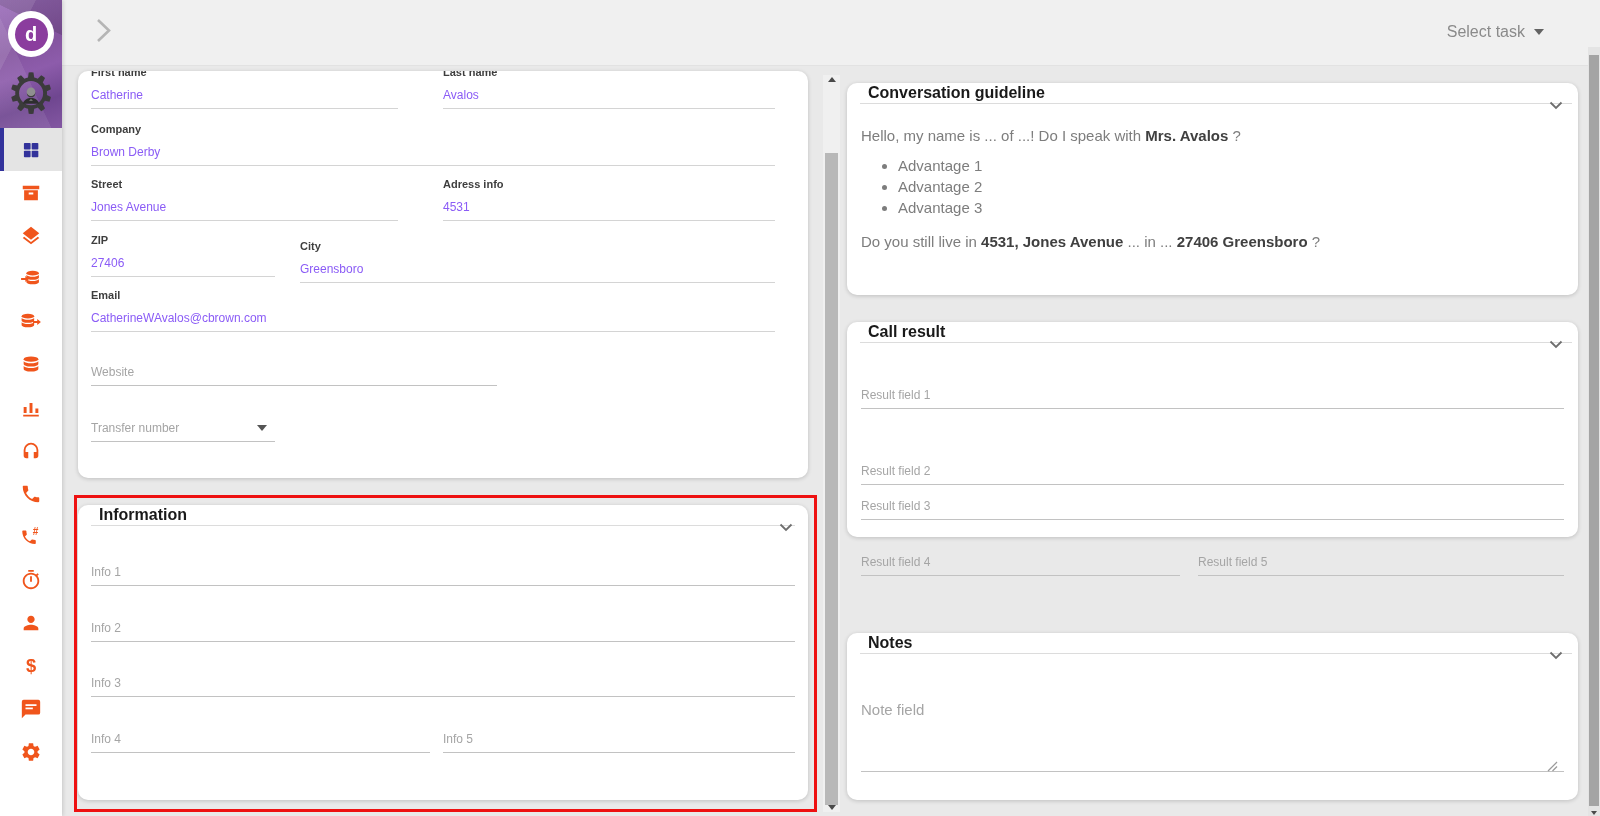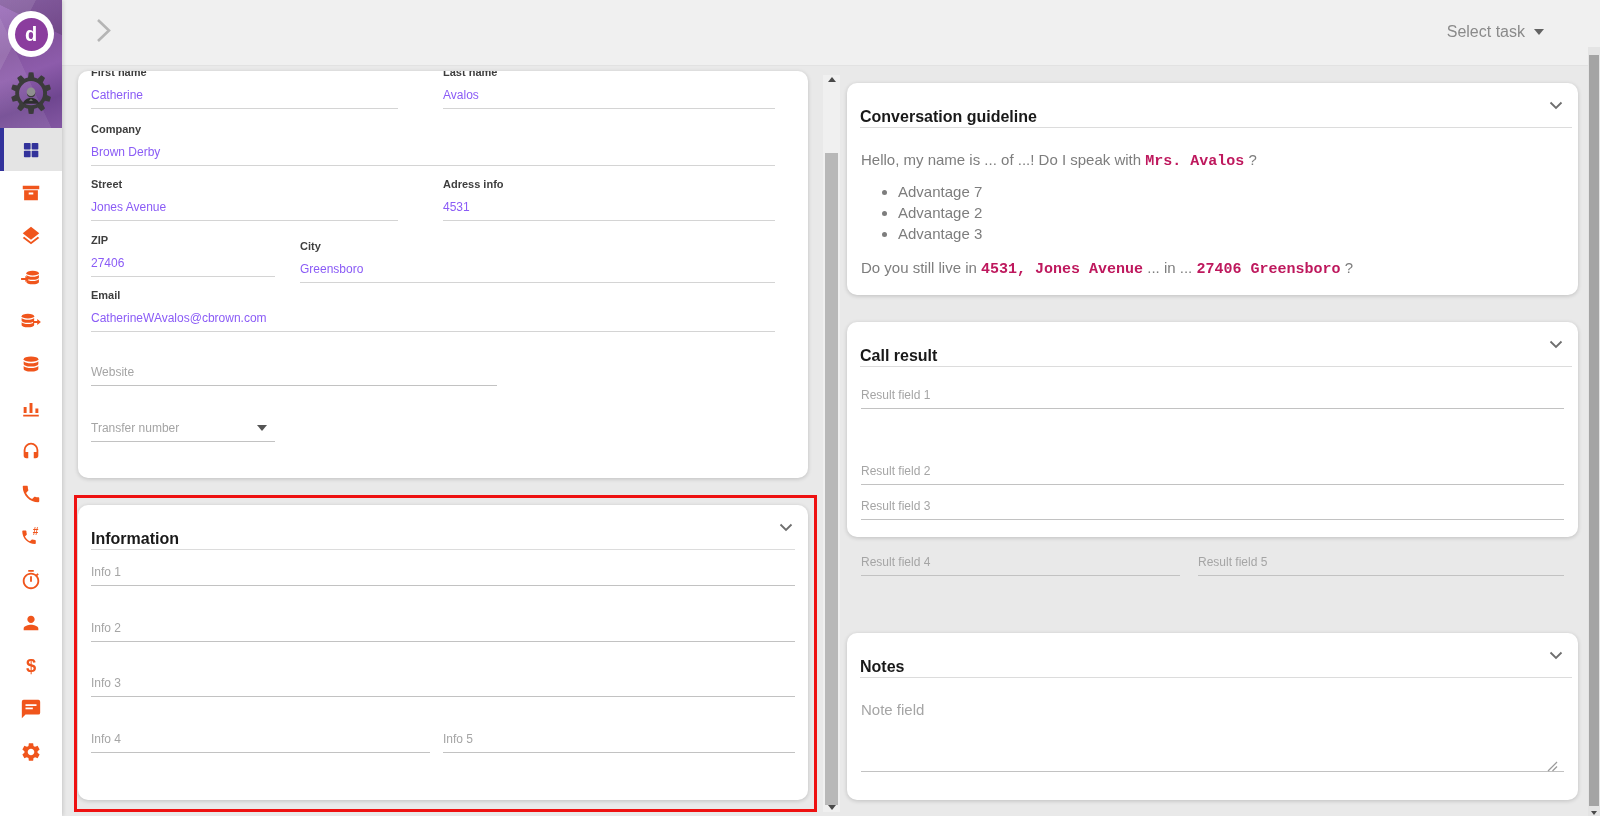--- a/index.html
+++ b/index.html
@@ -42,41 +42,41 @@
   
   .content{position:absolute;left:62px;top:65px;right:0;bottom:0;background:#e9e9e9;}
   .card{position:absolute;background:#fff;border-radius:10px;box-shadow:0 1px 4px rgba(0,0,0,.18);}
 
   #contact-card{left:16px;top:6px;width:730px;height:407px;overflow:hidden;}
   #info-card{left:16px;top:440px;width:730px;height:295px;}
   #conv-card{left:785px;top:18px;width:731px;height:212px;}
   #result-card{left:785px;top:257px;width:731px;height:215px;}
   #notes-card{left:785px;top:568px;width:731px;height:167px;}
 
-  .panel-head{position:relative;padding:24px 13px 0;height:20px;}
+  .panel-head{position:relative;padding:0 13px 0;height:20px;margin-left:8px;}
   .panel-title{font-size:16px;font-weight:bold;color:#191919;line-height:20px;}
   .panel-chevron{position:absolute;right:15px;top:13px;cursor:pointer;}
   .panel-divider{height:1px;background:#dcdcdc;margin:0 6px 0 13px;}
 
   
   .cf{position:absolute;}
   .cf label{display:block;font-size:11px;font-weight:bold;color:#3e3e3e;
     line-height:12px;margin-bottom:8px;}
   .u-input{display:block;width:100%;border:none;outline:none;background:transparent;
     border-bottom:1px solid #d4d4d4;font-size:12px;color:#8b5cf6;
     padding:2px 0 6px;font-family:"Liberation Sans",sans-serif;box-sizing:border-box;}
   .u-input::placeholder{color:#a5a5a5;}
   .u-input.empty{border-bottom-color:#c2c2c2;}
   .sel-caret{position:absolute;right:8px;bottom:11px;width:0;height:0;
     border-left:5px solid transparent;border-right:5px solid transparent;border-top:6px solid #555;}
 
   
   .conv-body{padding:8px 16px 0 14px;font-size:15px;color:#7d7d7d;}
   .conv-body p{margin:14px 0 0;line-height:20px;}
-  .conv-body b{color:#be185d;font-family:Liberation Mono, monospace;}
+  .conv-body b{color:#404040;}
   .conv-body ul{margin:9px 0 0;padding-left:37px;}
   .conv-body li{line-height:21px;}
 
   
   .note-area{position:absolute;left:14px;top:58px;width:703px;height:81px;border:none;outline:none;
     resize:none;border-bottom:1px solid #c2c2c2;font-size:15px;color:#3f3f3f;
     font-family:"Liberation Sans",sans-serif;padding:10px 0 0;background:transparent;box-sizing:border-box;}
   .note-area::placeholder{color:#a5a5a5;}
   .resize-handle{position:absolute;left:699px;top:125px;cursor:nwse-resize;}
 
@@ -312,21 +312,21 @@
       <span class="panel-chevron">
         <svg width="14" height="9" viewBox="0 0 14 9">
           <polyline points="1.5,1.5 7,7 12.5,1.5" fill="none" stroke="#6e6e6e" stroke-width="1.8"></polyline>
         </svg>
       </span>
     </div>
     <div class="panel-divider"></div>
     <div class="conv-body">
       <p><span>Hello, my name is ... of ...! Do I speak with </span><b>Mrs. Avalos</b><span> ?</span></p>
       <ul>
-        <li>Advantage 7</li>
+        <li>Advantage 1</li>
         <li>Advantage 2</li>
         <li>Advantage 3</li>
       </ul>
       <p><span>Do you still live in </span><b>4531, Jones Avenue</b><span> ... in ... </span><b>27406 Greensboro</b><span> ?</span></p>
     </div>
   </div>
 
   <div class="card" id="result-card">
     <div class="panel-head">
       <span class="panel-title">Call result</span>

